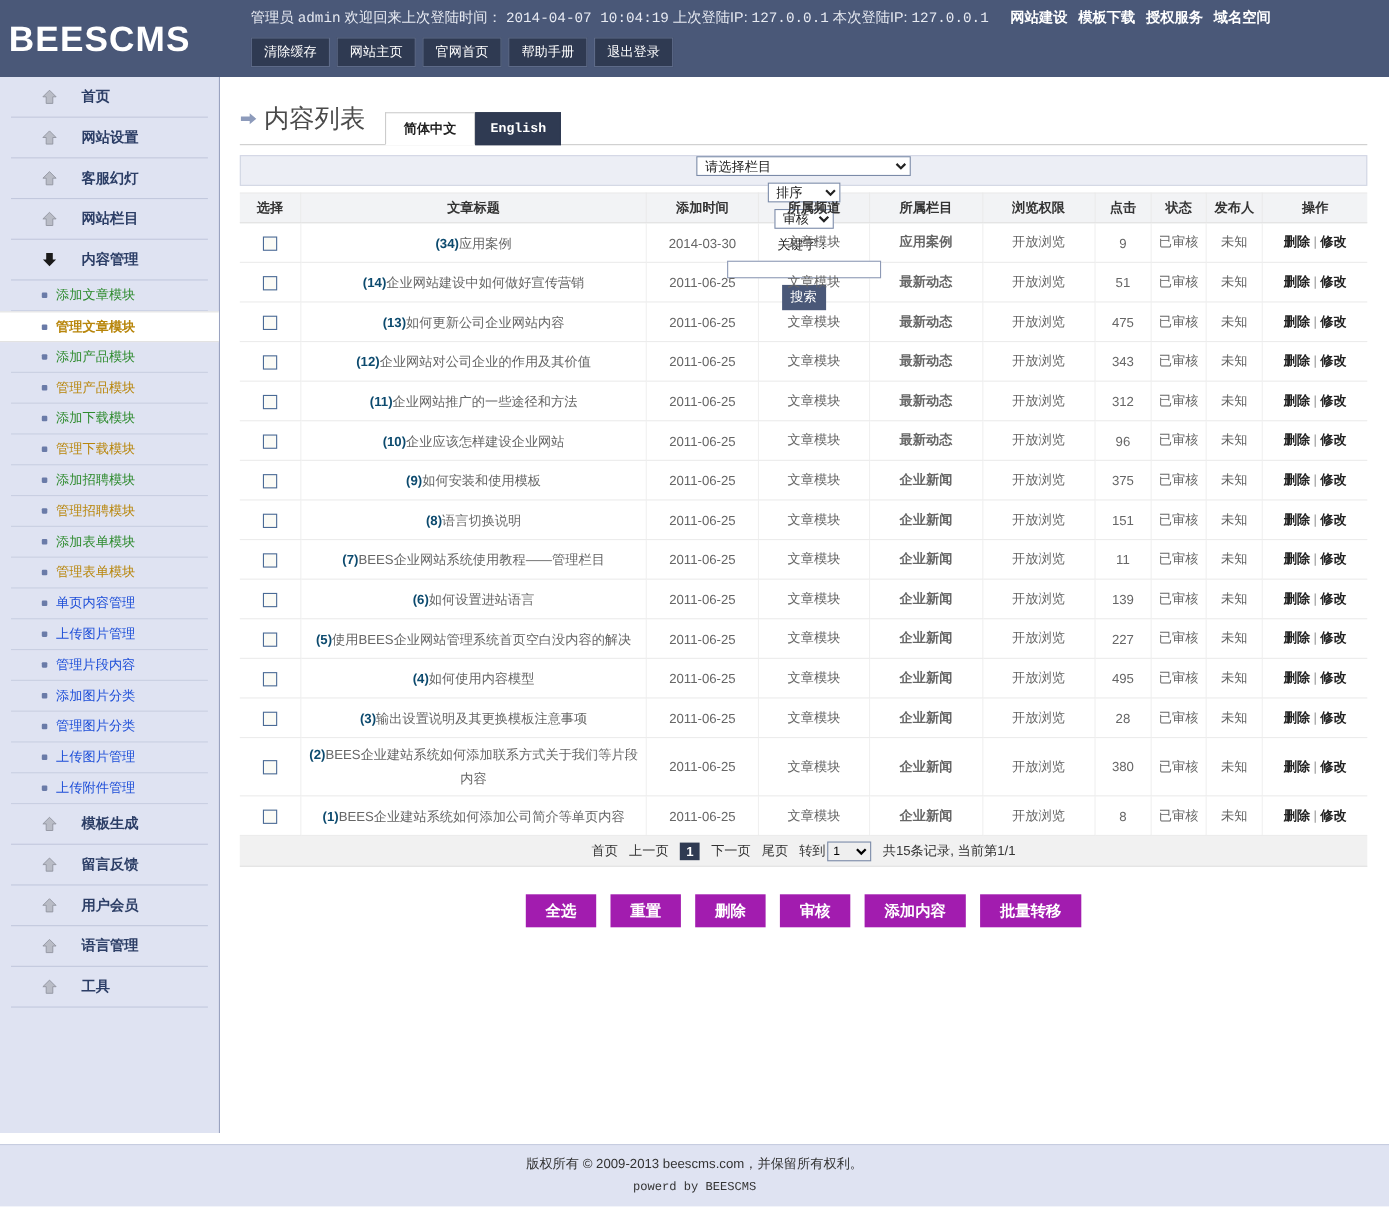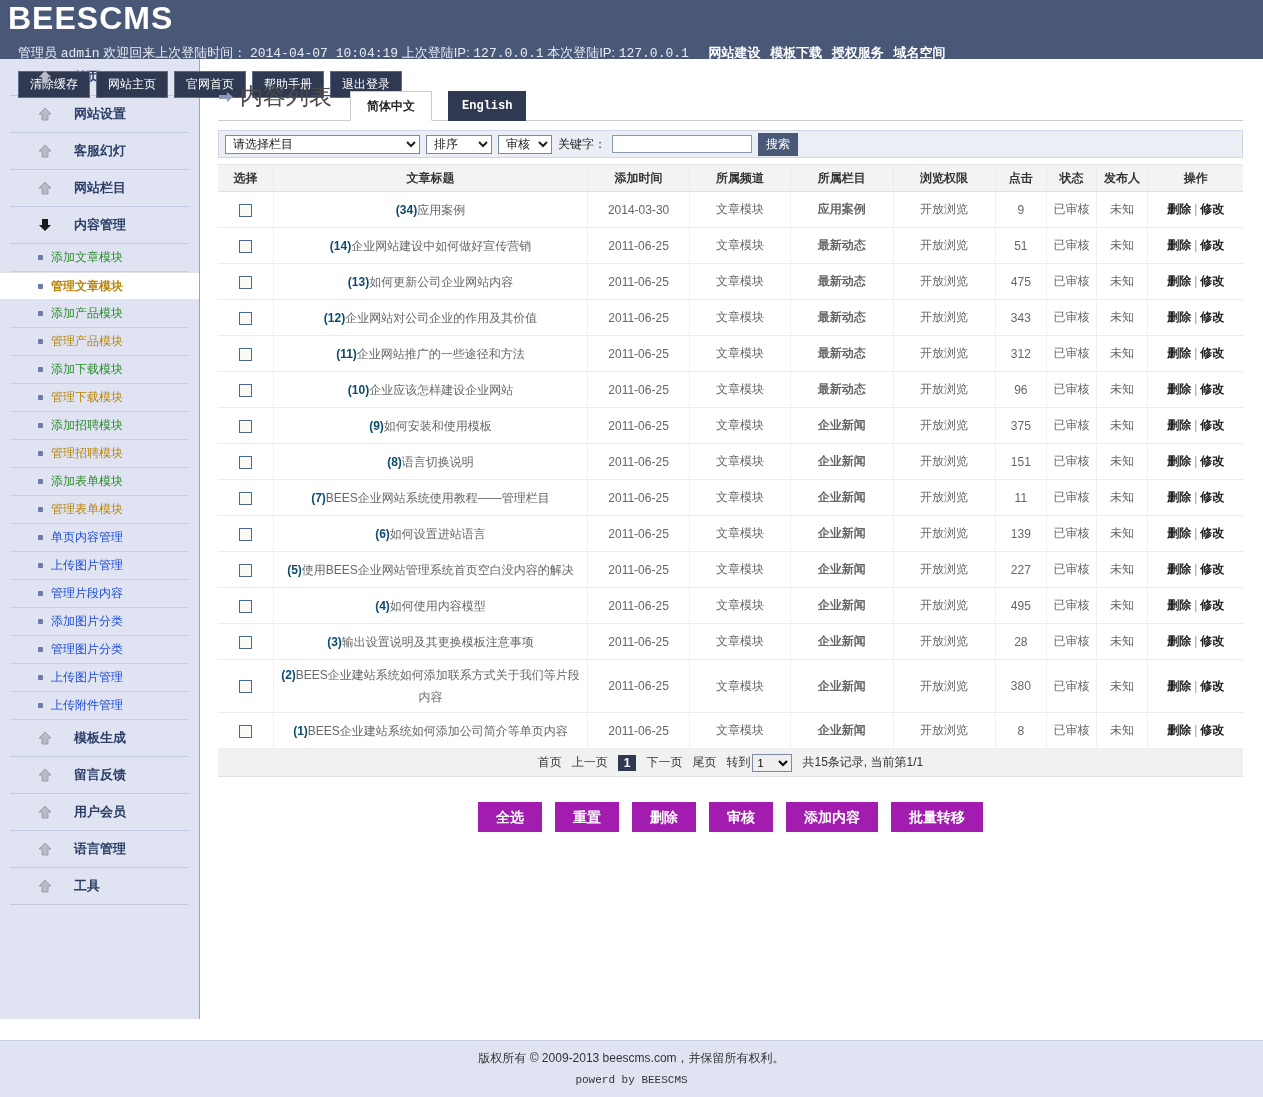--- a/index.html
+++ b/index.html
@@ -12,26 +12,25 @@
   }
   #page {
     width: 1263px; height: 1097px;
     position: relative;
     overflow: hidden;
     background: #fff;
   }
 
   
   .topbar {
-    height: 59px;
+    height: 70px;
     background: #4a5878;
     display: flex;
     align-items: stretch;
     position: relative;
-    flex-direction: column;
   }
   .logo-wrap {
     width: 210px;
     display: flex;
     align-items: center;
     padding-left: 8px;
   }
   .logo {
     color: #ffffff;
     font-size: 32px;
@@ -162,21 +161,21 @@
     color: #4a4a4a;
     display: flex;
     align-items: center;
     padding-bottom: 8px;
     padding-right: 18px;
   }
   .arrow-ico {
     display: inline-block;
     margin-right: 6px;
   }
-  .tabs { display: flex; align-items: flex-end; gap: 16px; margin-bottom: -1px; }
+  .tabs { display: flex; align-items: flex-end; gap: 0; margin-bottom: -1px; }
   .tab {
     font-size: 12px;
     font-weight: bold;
     padding: 7px 16px 6px;
     border: 1px solid #cccccc;
     border-bottom: 1px solid #ffffff;
     background: #ffffff;
     color: #222;
     cursor: pointer;
     line-height: 15px;
@@ -192,20 +191,21 @@
   
   .filterbar {
     margin-top: 9px;
     background: #eceef5;
     border: 1px solid #d2d6e4;
     height: 28px;
     display: flex;
     align-items: center;
     padding: 0 6px;
     gap: 6px;
+    flex-direction: column;
   }
   .sel {
     height: 19px;
     font-size: 12px;
     border: 1px solid #7b8aa8;
     background: #ffffff;
     color: #222;
     font-family: "Liberation Sans","DejaVu Sans", sans-serif;
     padding-left: 3px;
   }

